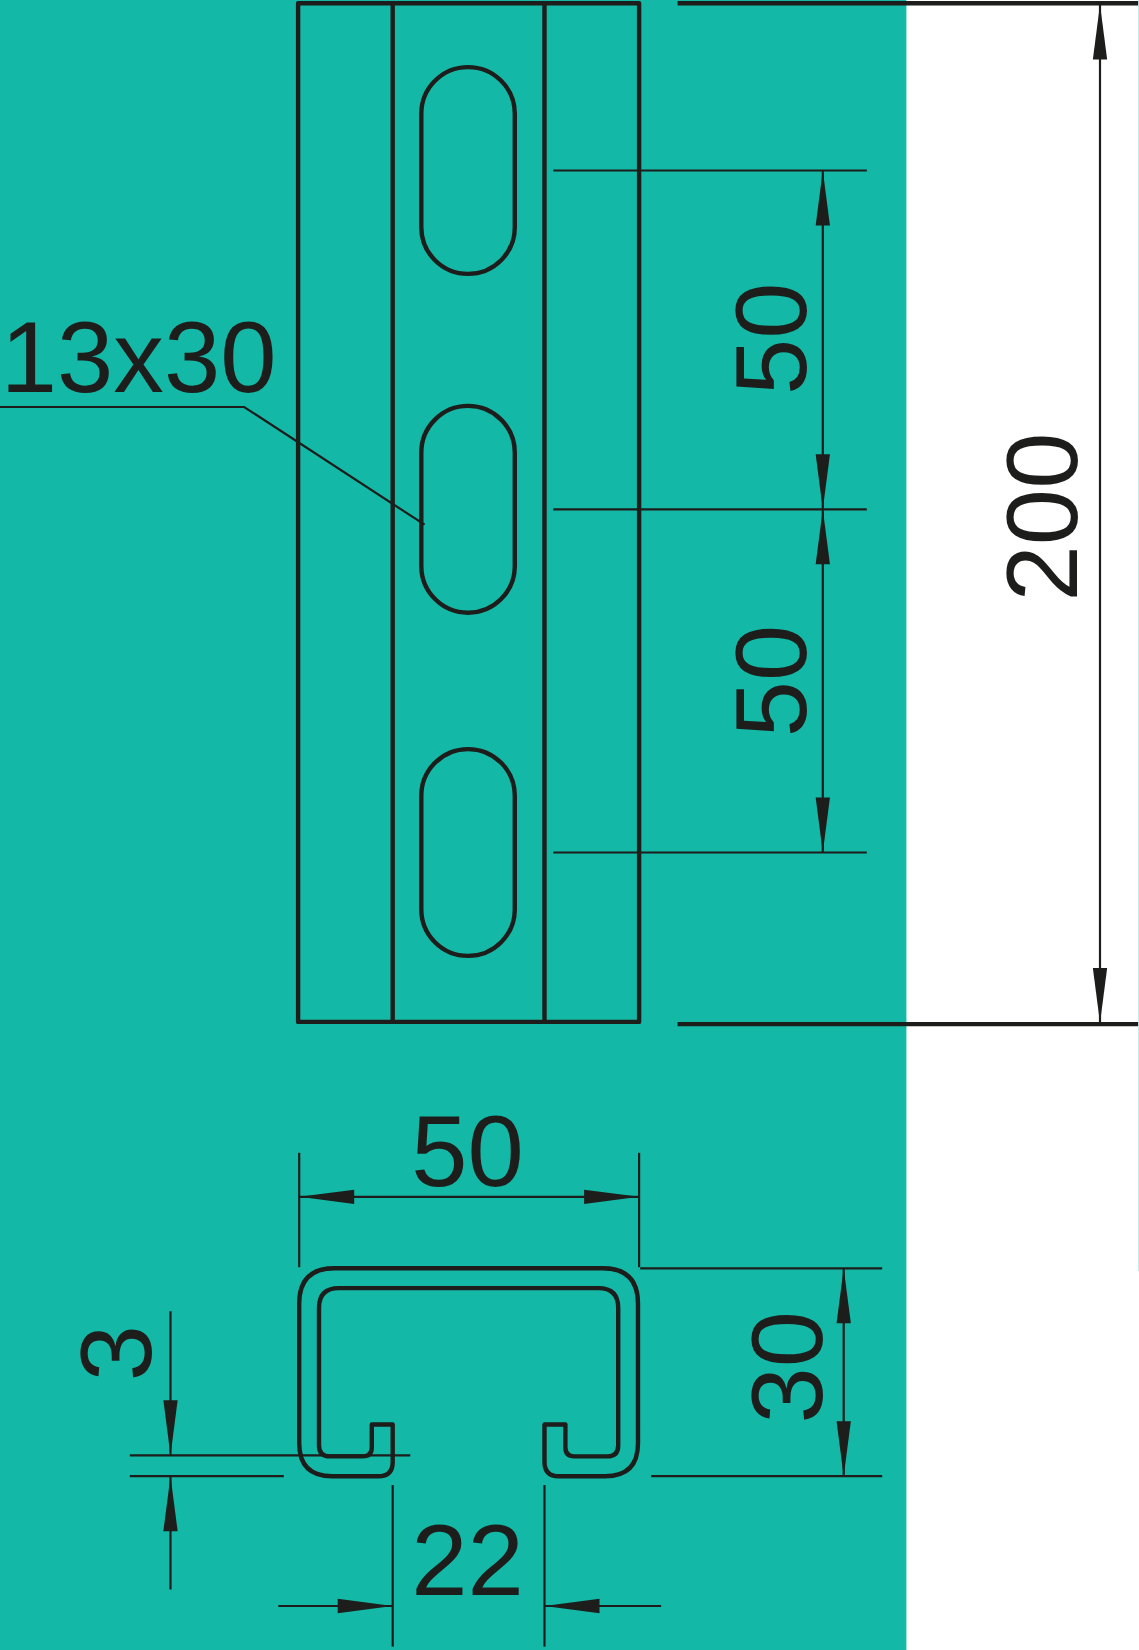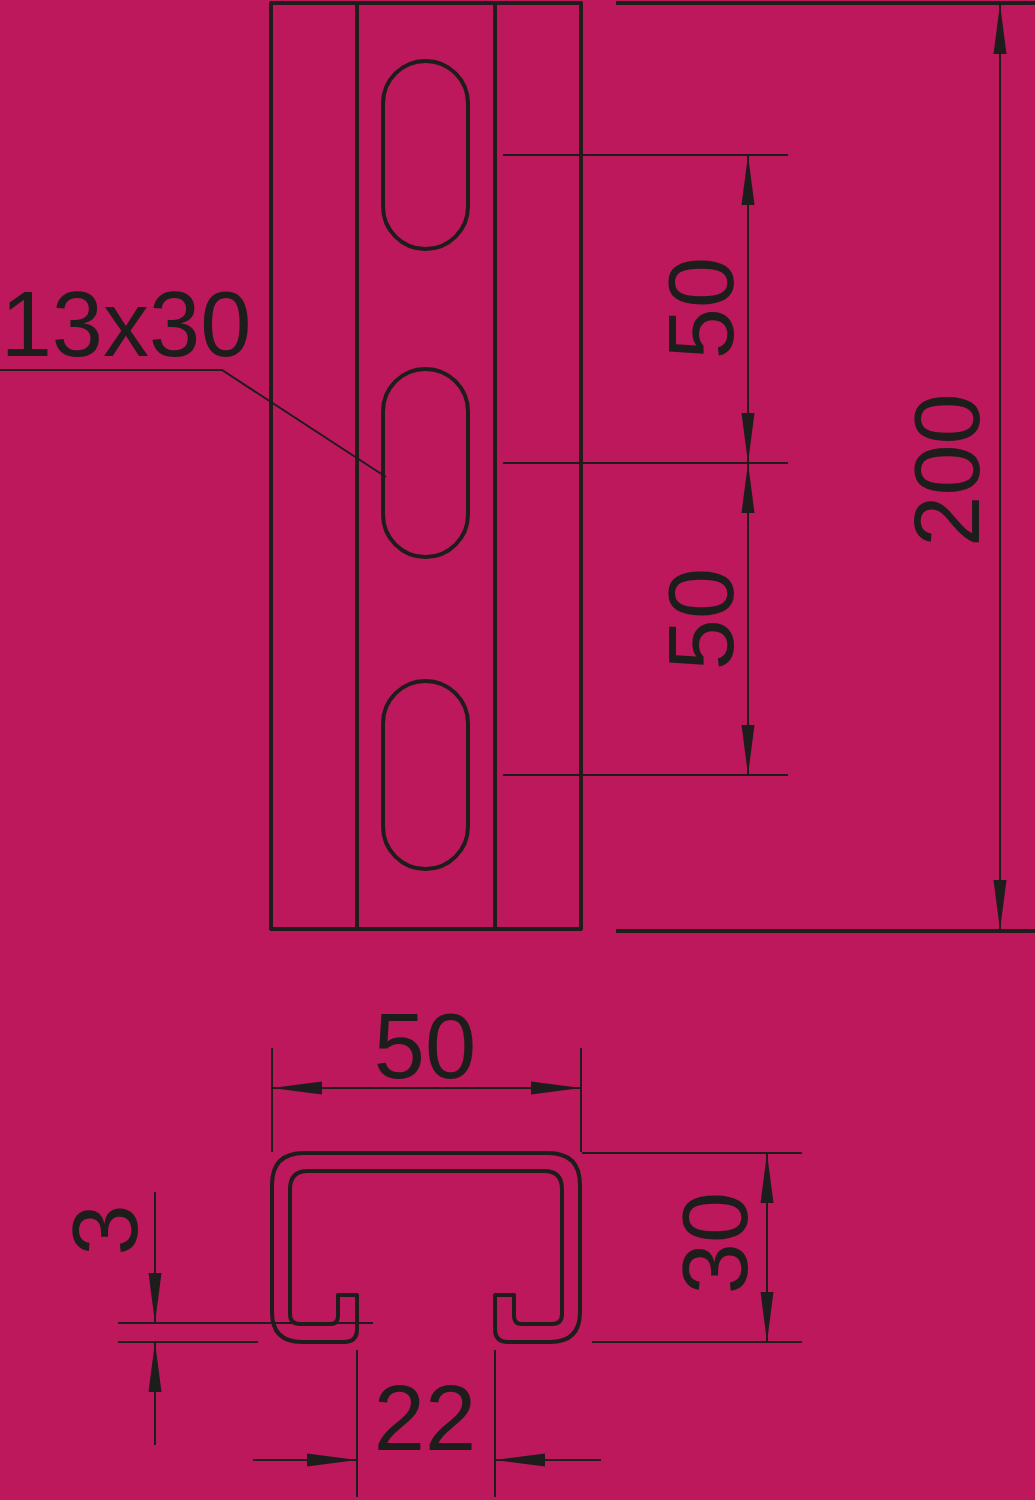--- a/index.html
+++ b/index.html
@@ -2,23 +2,23 @@
 <html><head>
 <meta charset="utf-8">
 <style>
   html, body {
     margin: 0;
     padding: 0;
     background: #ffffff;
   }
   .canvas {
     position: relative;
-    width: 1035px;
+    width: 824px;
     height: 1500px;
-    background: #be185d;
+    background: #14b8a6;
     font-family: "Liberation Sans", sans-serif;
   }
   svg { display: block; }
   .obj {
     fill: none;
     stroke: #1d1d1b;
     stroke-width: 4;
     stroke-linecap: butt;
     stroke-linejoin: round;
   }

